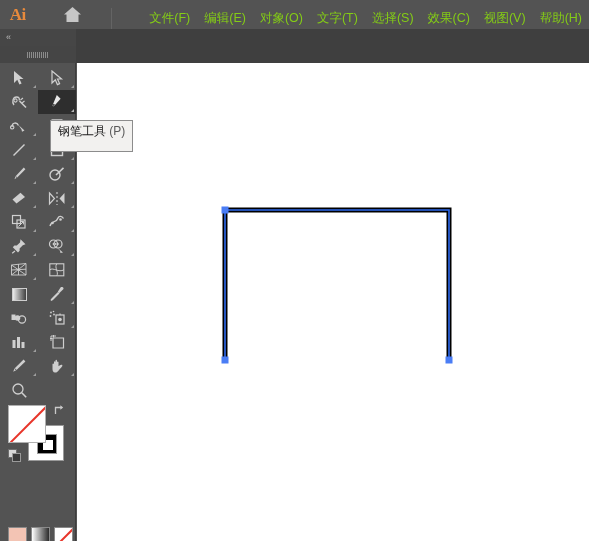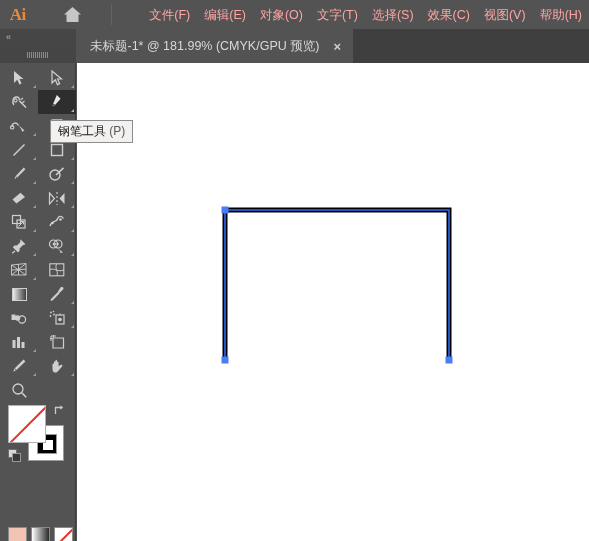--- a/index.html
+++ b/index.html
@@ -8,40 +8,40 @@
     overflow: hidden;
     background: #535353;
     font-family: "Liberation Sans", "DejaVu Sans", sans-serif;
   }
   #app { position: relative; width: 589px; height: 541px; }
 
   
   #menubar {
     position: absolute; left: 0; top: 0; width: 589px; height: 29px;
     background: #535353;
-    display: flex; align-items: center; gap: 20px;
+    display: flex; align-items: flex-end; gap: 20px;
   }
   #ai-logo {
     width: 36px; height: 29px;
     display: flex; align-items: center; justify-content: center;
     color: #e88a3c; font-weight: bold; font-size: 17px;
     font-family: "Liberation Serif", "DejaVu Serif", serif;
     letter-spacing: -0.5px;
   }
   #home-btn {
     width: 34px; height: 29px;
     display: flex; align-items: center; justify-content: center;
   }
   #home-btn svg { display: block; }
   .menu-sep {
     width: 1px; height: 21px; background: #646464; margin: 0 4px 0 2px;
   }
   #menu-items { display: flex; align-items: center; margin-left: 6px; }
   .menu-item {
-    color: #fca5a5; font-size: 12.5px;
+    color: #84cc16; font-size: 12.5px;
     padding: 4px 7px; white-space: nowrap; line-height: 14px;
   }
 
   
   #tabbar {
     position: absolute; left: 0; top: 29px; width: 589px; height: 34px;
     background: #3f3f3f;
   }
   #panel-collapse {
     position: absolute; left: 0; top: 0; width: 76px; height: 17px;
@@ -104,21 +104,21 @@
     border-bottom: 3px solid #9e9e9e;
   }
   .tool-cell.selected .corner { border-bottom-color: #b5b5b5; }
   .tool-cell svg { display: block; }
 
   
   #tooltip {
     position: absolute; left: 50px; top: 120px;
     background: #f2f1ef;
     border: 1px solid #8c8c8c;
-    padding: 3px 7px 4px 7px;
+    padding: 3px 7px 13px 7px;
     font-size: 12px; color: #1a1a1a;
     white-space: nowrap; line-height: 14px;
     z-index: 60;
   }
   #tooltip .tip-key { color: #5a5a5a; }
 
   
   #fillstroke {
     position: absolute; left: 8px; top: 342px;
     width: 60px; height: 56px;
@@ -217,24 +217,20 @@
     </div>
   </div>
 
   <div id="tabbar">
     <div id="panel-collapse">
       <span id="collapse-arrows">«</span>
     </div>
     <div id="panel-grip">
       <span class="dots"></span>
     </div>
-    <div id="doc-tab">
-      <span id="doc-tab-title">未标题-1* @ 181.99% (CMYK/GPU 预览)</span>
-      <span id="doc-tab-close">×</span>
-    </div>
   </div>
 
   <div id="toolbar">
     <div id="tool-grid">
 
       <div class="tool-row">
         <div class="tool-cell">
           <svg width="13" height="16" viewBox="0 0 13 16">
               <path d="M1 1 L1 13 L4.3 9.8 L6.4 14.6 L8.6 13.6 L6.5 9 L10.5 9 Z" fill="#d0d0d0"></path>
             </svg>

